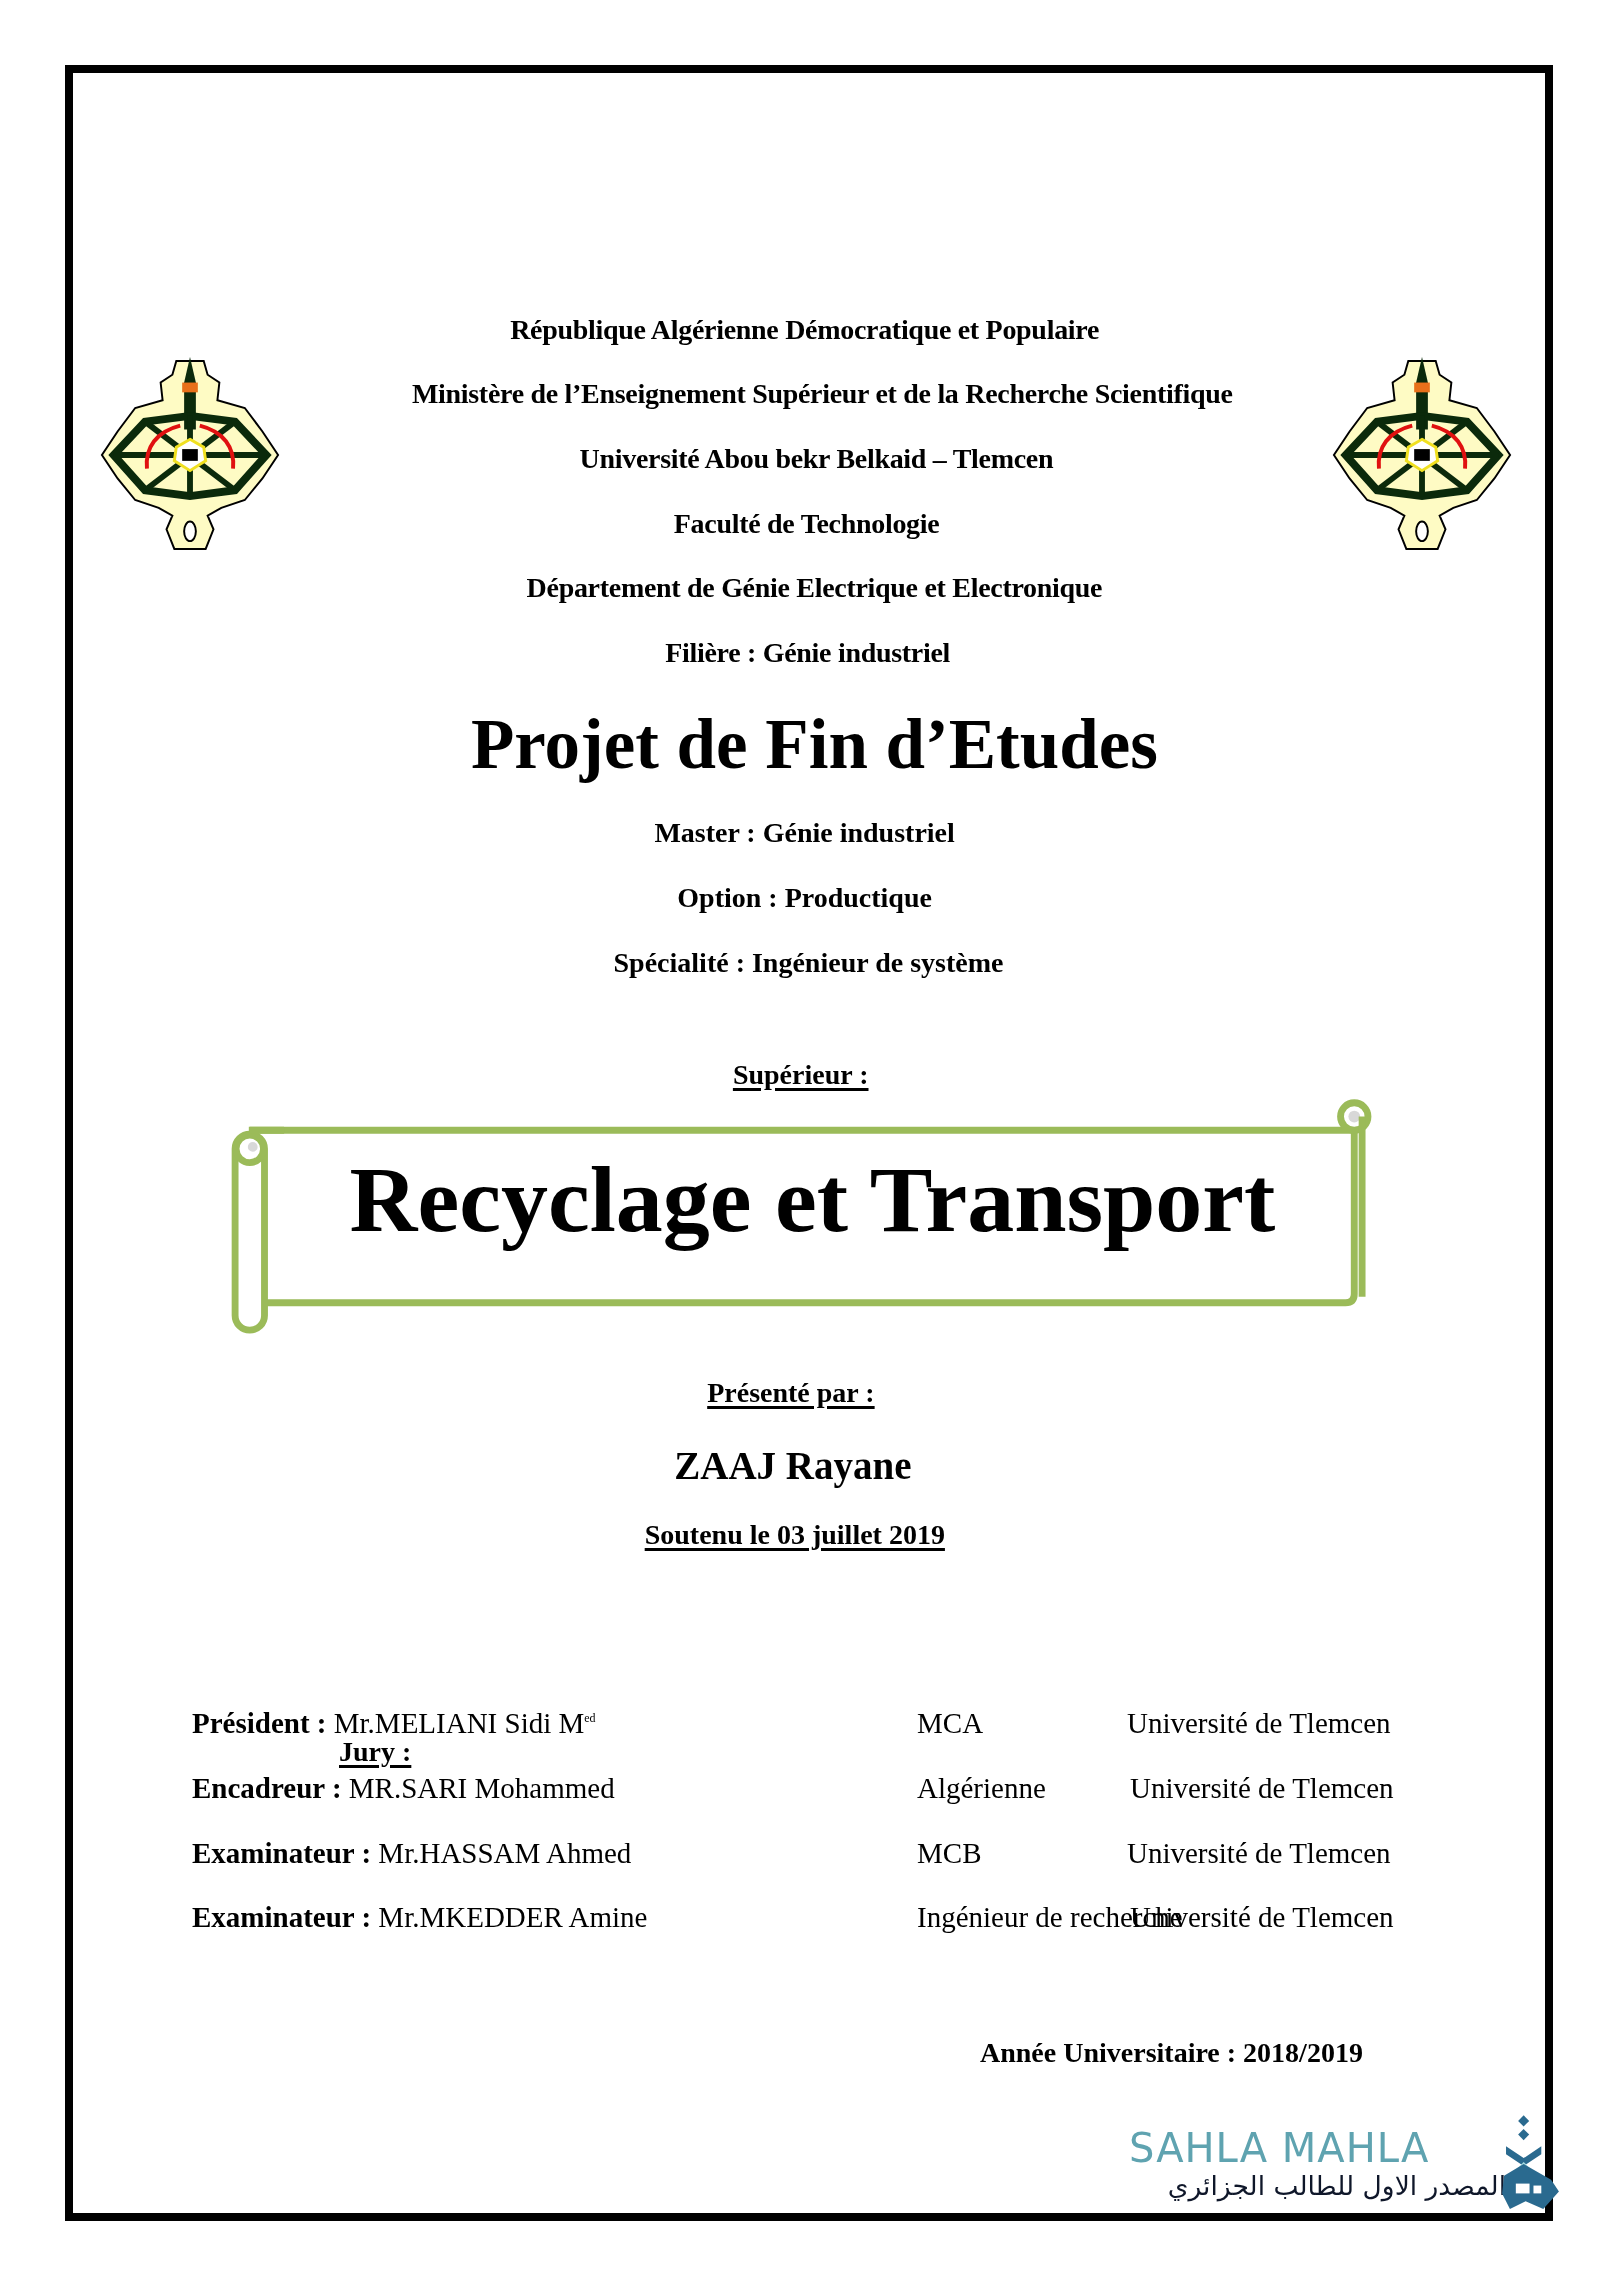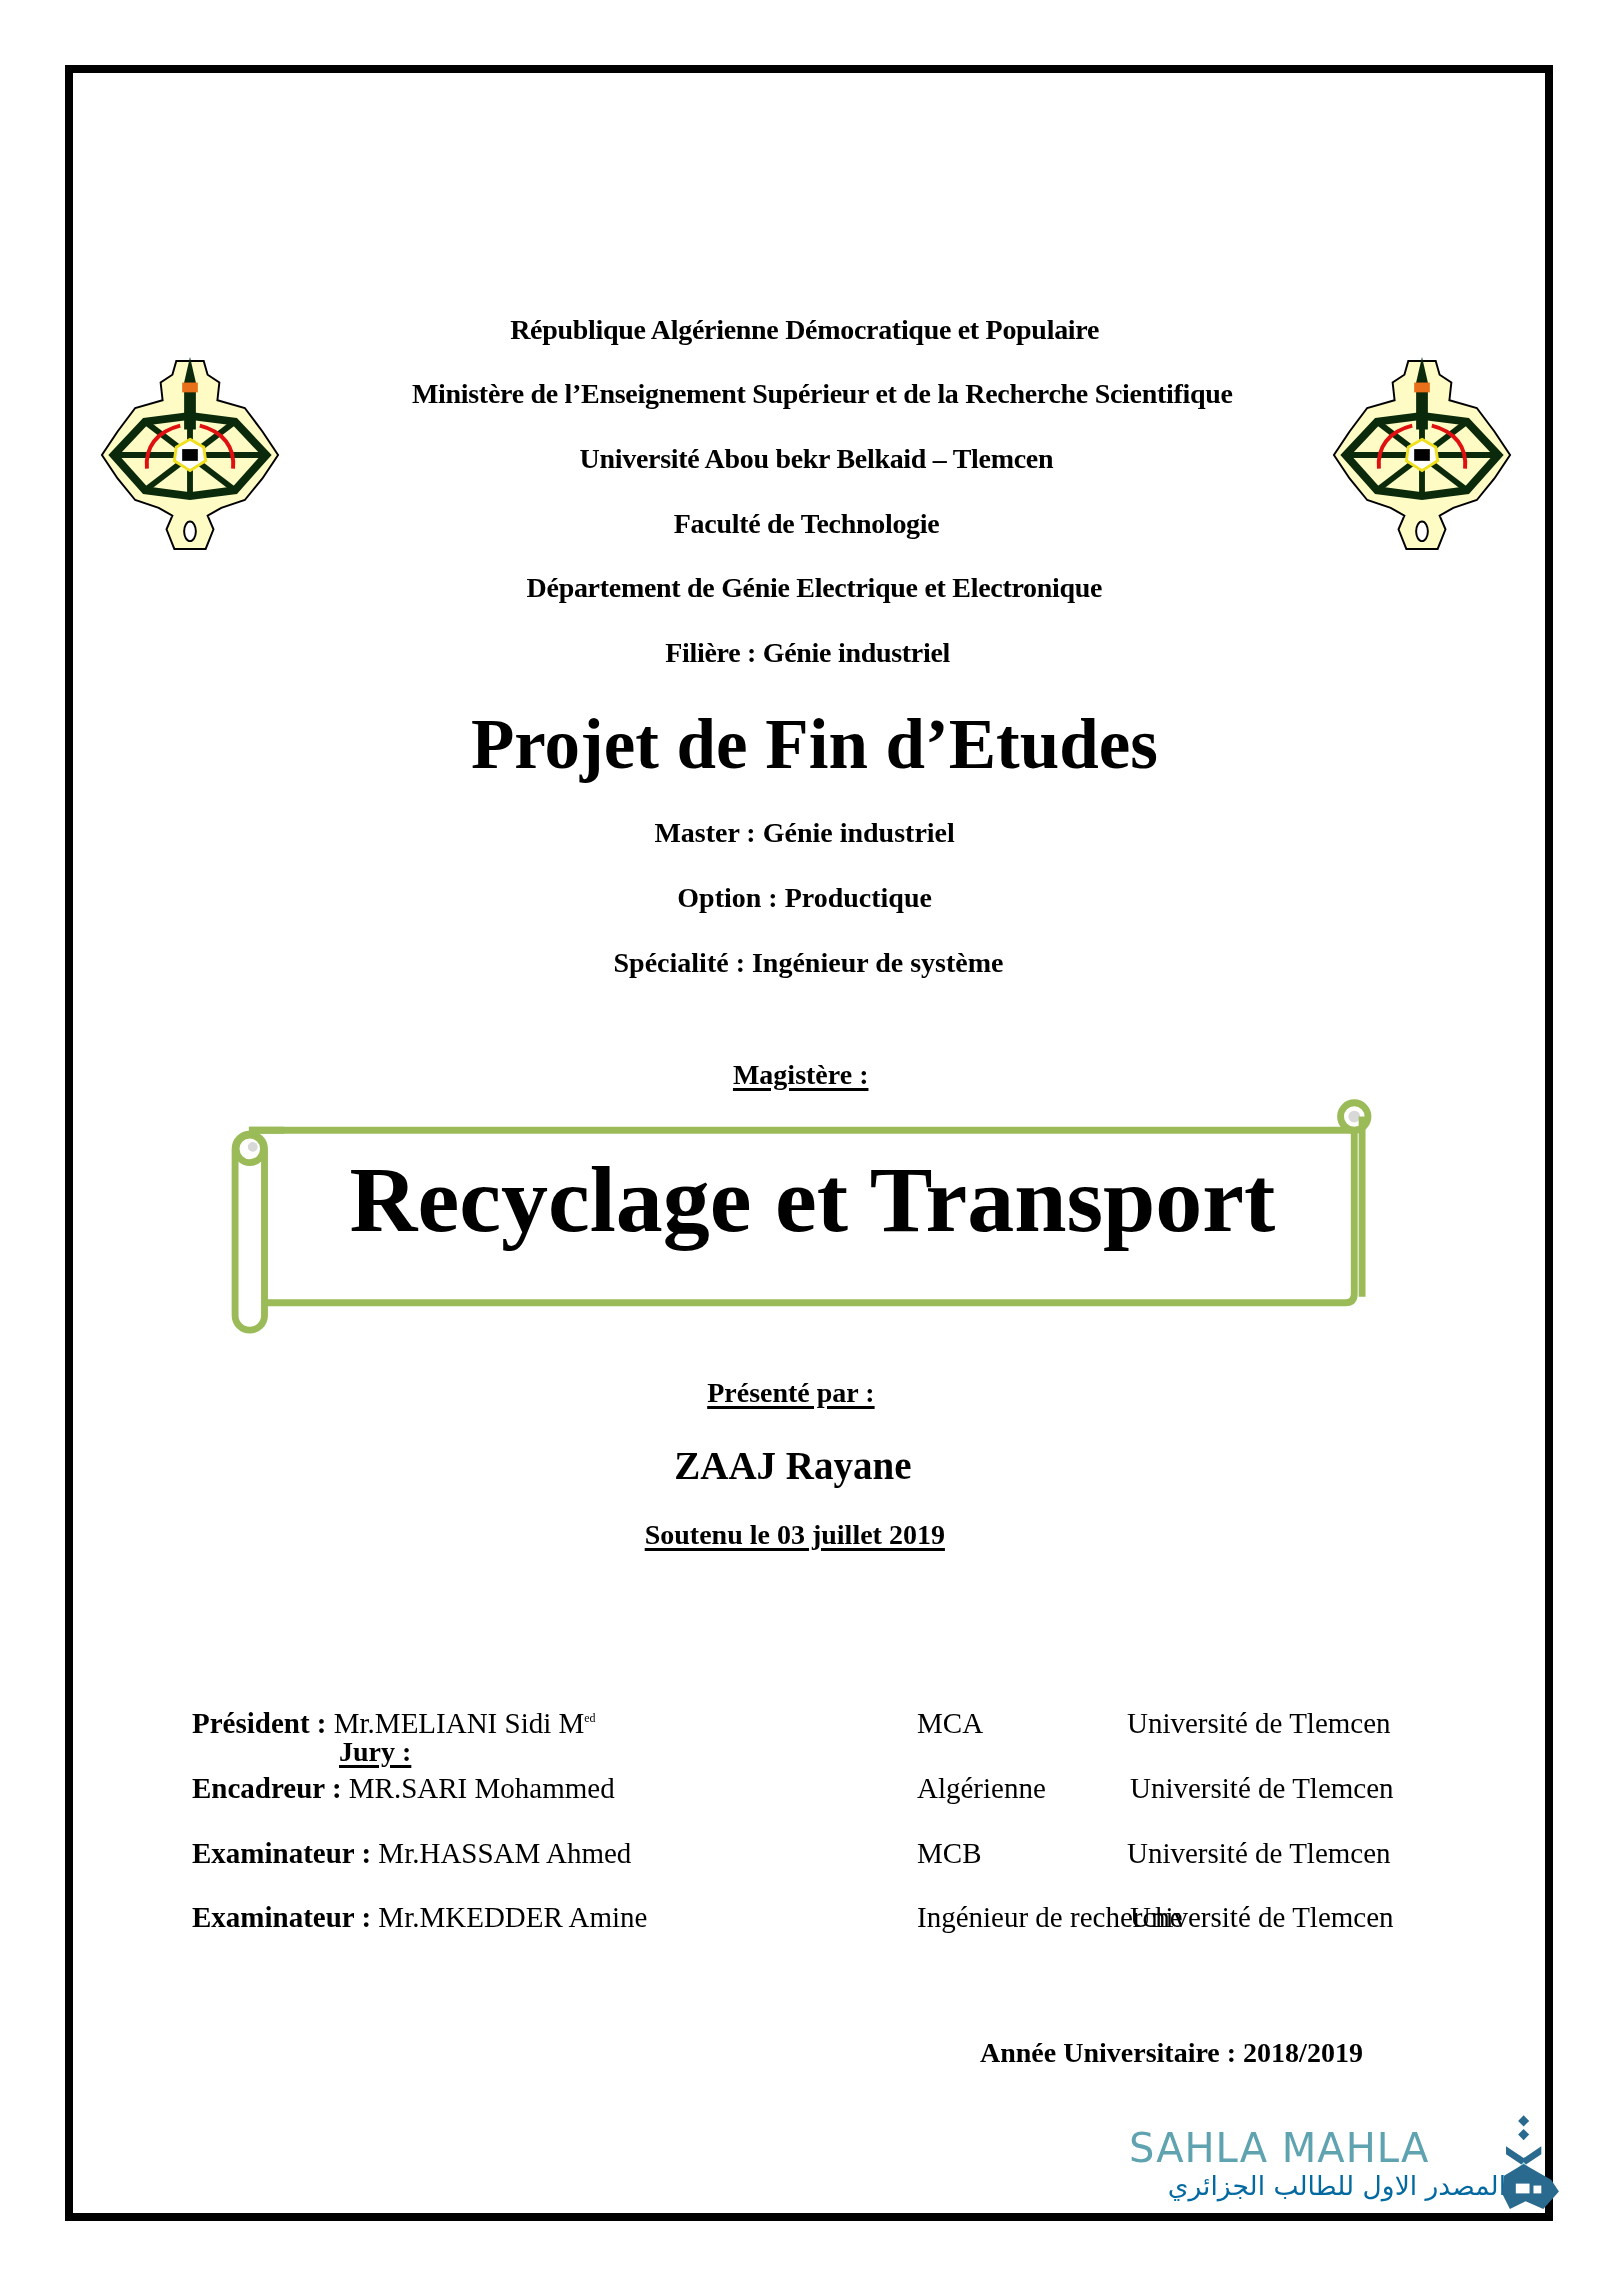--- a/index.html
+++ b/index.html
@@ -15,21 +15,21 @@
   .logo { position:absolute; width:184px; height:202px; }
   .scroll { position:absolute; left:225px; top:1093px; width:1157px; height:245px; }
   .jury-row { position:absolute; left:192px; width:1274px; height:39px; font-size:29px; white-space:nowrap; }
   .jury-row .role { font-weight:bold;margin-top:21px; }
   .grade { position:absolute; left:725px; width:372px; text-align:left; line-height:41px; }
   .uni { position:absolute; left:936px; }
   sup { font-size:12px; }
   .wm-title { position:absolute; left:1129px; top:2125px; font-family:"DejaVu Sans","Liberation Sans",sans-serif;
               font-size:40px; color:#5fa3b0; letter-spacing:1px; white-space:nowrap; }
   .wm-ar { position:absolute; left:1129px; top:2170px; width:377px; text-align:right;
-           font-family:"DejaVu Sans",sans-serif; font-size:26.5px; color:#0369a1; white-space:nowrap; direction:rtl; }
+           font-family:"DejaVu Sans",sans-serif; font-size:26.5px; color:#0f172a; white-space:nowrap; direction:rtl; }
 </style>
 </head>
 <body>
 
 <div class="frame"></div>
 
 <svg class="logo" style="left:98px;top:353px;" viewBox="0 0 188 206">
   <path d="M80 8 L108 8 L112 22 L124 30 L122 48 L150 56 L168 80 L184 104 L168 128 L150 150 L126 158 L112 166 L118 180 L110 200 L78 200 L70 180 L76 166 L62 158 L38 150 L20 128 L4 104 L20 80 L38 56 L66 48 L64 30 L76 22 Z" fill="#fefbc4" stroke="#000" stroke-width="2"></path>
   <path d="M94 4 L100 30 L100 78 L88 78 L88 30 Z" fill="#0b2a0b"></path>
   <rect x="86" y="30" width="16" height="10" fill="#e8701a"></rect>
@@ -67,21 +67,21 @@
 <div class="center-line hdr" style="top:508px;left:-3.9px;">Faculté de Technologie</div>
 <div class="center-line hdr" style="top:572px;left:3.9px;">Département de Génie Electrique et Electronique</div>
 <div class="center-line hdr" style="top:637px;left:-2.9px;">Filière : Génie industriel</div>
 
 <div class="center-line" style="top:704px;left:3.9px;font-size:71px;font-weight:bold;">Projet de Fin d’Etudes</div>
 
 <div class="center-line sub" style="top:817px;left:-5.9px;">Master : Génie industriel</div>
 <div class="center-line sub" style="top:882px;left:-5.9px;">Option : Productique</div>
 <div class="center-line sub" style="top:947px;left:-2px;">Spécialité : Ingénieur de système</div>
 
-<div class="center-line sub" style="top:1059px;left:-9.8px;"><span class="u">Magistère :</span></div>
+<div class="center-line sub" style="top:1059px;left:-9.8px;"><span class="u">Supérieur :</span></div>
 
 <svg class="scroll" viewBox="0 0 1180 250">
 
   <path d="M24 38 L1152 38 L1152 205 Q1152 214 1143 214 L40 214" fill="#fff" stroke="#9bbb59" stroke-width="7" stroke-linejoin="round"></path>
 
   <circle cx="1152" cy="24" r="14" fill="#fff" stroke="#9bbb59" stroke-width="7"></circle>
   <circle cx="1152" cy="24" r="6" fill="#d8d8d8"></circle>
   <line x1="1160" y1="24" x2="1160" y2="208" stroke="#9bbb59" stroke-width="7"></line>
 
   <rect x="10" y="42" width="30" height="200" rx="15" ry="15" fill="#fff" stroke="#9bbb59" stroke-width="7"></rect>

